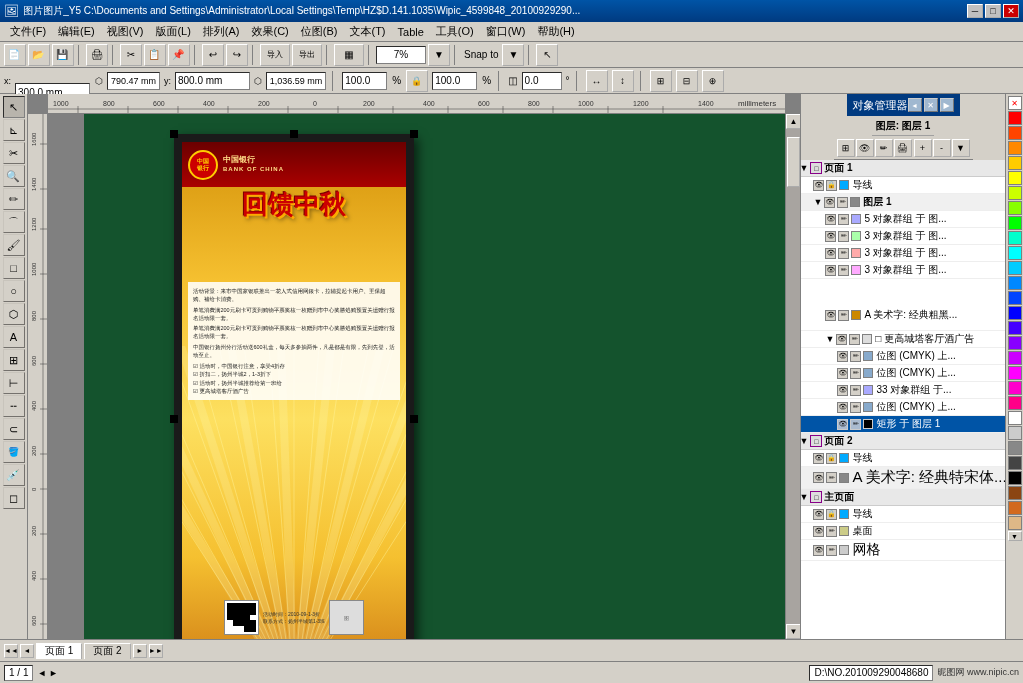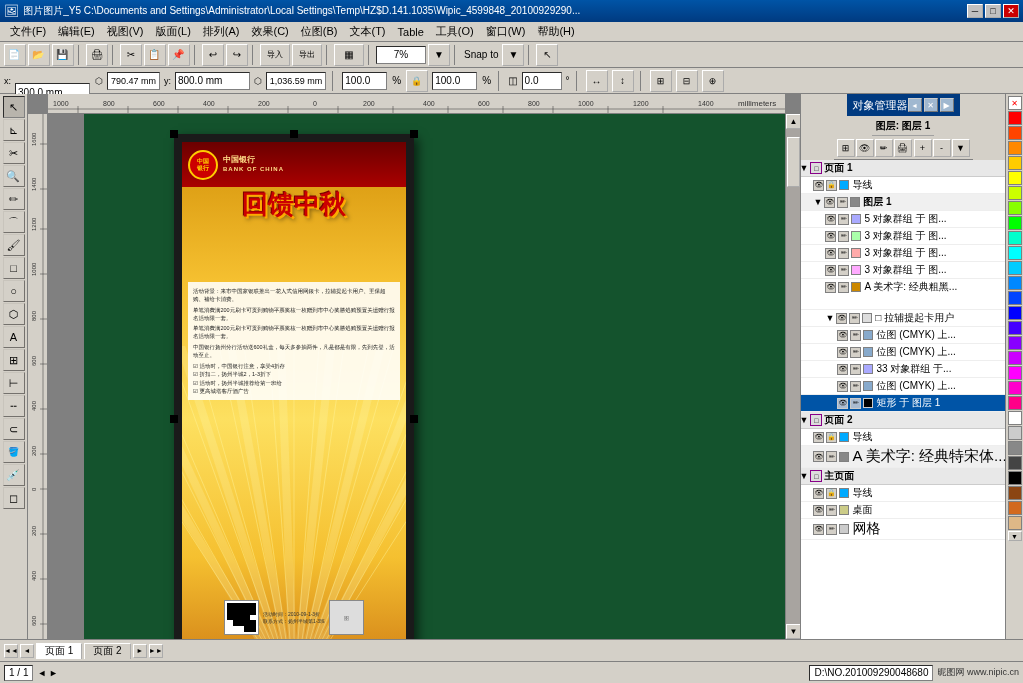--- a/index.html
+++ b/index.html
@@ -413,33 +413,33 @@
         <span style="font-size:10px;">3 对象群组 于 图...</span>
       </div>
 
       <div class="tree-item" style="padding:1px 2px 1px 28px; display:flex; align-items:center; border-bottom:1px solid #eee;">
         <span style="width:11px; height:11px; border:1px solid #808080; background:#d4d0c8; font-size:7px; display:inline-flex; align-items:center; justify-content:center; margin-right:2px;">👁</span>
         <span style="width:11px; height:11px; border:1px solid #808080; background:#d4d0c8; font-size:7px; display:inline-flex; align-items:center; justify-content:center; margin-right:2px;">✏</span>
         <span style="width:10px; height:10px; background:#ffaaff; border:1px solid #808080; margin-right:3px; display:inline-block;"></span>
         <span style="font-size:10px;">3 对象群组 于 图...</span>
       </div>
 
-      <div class="tree-item" style="padding:1px 2px 15px 28px; display:flex; align-items:center; border-bottom:1px solid #eee;">
+      <div class="tree-item" style="padding:1px 2px 8px 28px; display:flex; align-items:center; border-bottom:1px solid #eee;margin-top:28px;">
         <span style="width:11px; height:11px; border:1px solid #808080; background:#d4d0c8; font-size:7px; display:inline-flex; align-items:center; justify-content:center; margin-right:2px;">👁</span>
         <span style="width:11px; height:11px; border:1px solid #808080; background:#d4d0c8; font-size:7px; display:inline-flex; align-items:center; justify-content:center; margin-right:2px;">✏</span>
         <span style="width:10px; height:10px; background:#cc8800; border:1px solid #808080; margin-right:3px; display:inline-block;"></span>
         <span style="font-size:10px;">A 美术字: 经典粗黑...</span>
       </div>
 
       <div class="tree-item" style="padding:1px 2px 1px 28px; display:flex; align-items:center; border-bottom:1px solid #eee;">
         <span style="margin-right:2px; font-size:9px;">▼</span>
         <span style="width:11px; height:11px; border:1px solid #808080; background:#d4d0c8; font-size:7px; display:inline-flex; align-items:center; justify-content:center; margin-right:2px;">👁</span>
         <span style="width:11px; height:11px; border:1px solid #808080; background:#d4d0c8; font-size:7px; display:inline-flex; align-items:center; justify-content:center; margin-right:2px;">✏</span>
         <span style="width:10px; height:10px; background:#dddddd; border:1px solid #808080; margin-right:3px; display:inline-block;"></span>
-        <span style="font-size:10px;">□ 拉辅提起卡用户</span>
+        <span style="font-size:10px;">□ 更高城塔客厅酒广告</span>
       </div>
 
       <div class="tree-item" style="padding:1px 2px 1px 40px; display:flex; align-items:center; border-bottom:1px solid #eee;">
         <span style="width:11px; height:11px; border:1px solid #808080; background:#d4d0c8; font-size:7px; display:inline-flex; align-items:center; justify-content:center; margin-right:2px;">👁</span>
         <span style="width:11px; height:11px; border:1px solid #808080; background:#d4d0c8; font-size:7px; display:inline-flex; align-items:center; justify-content:center; margin-right:2px;">✏</span>
         <span style="width:10px; height:10px; background:#88aacc; border:1px solid #808080; margin-right:3px; display:inline-block;"></span>
         <span style="font-size:10px;">位图 (CMYK) 上...</span>
       </div>
 
       <div class="tree-item" style="padding:1px 2px 1px 40px; display:flex; align-items:center; border-bottom:1px solid #eee;">

